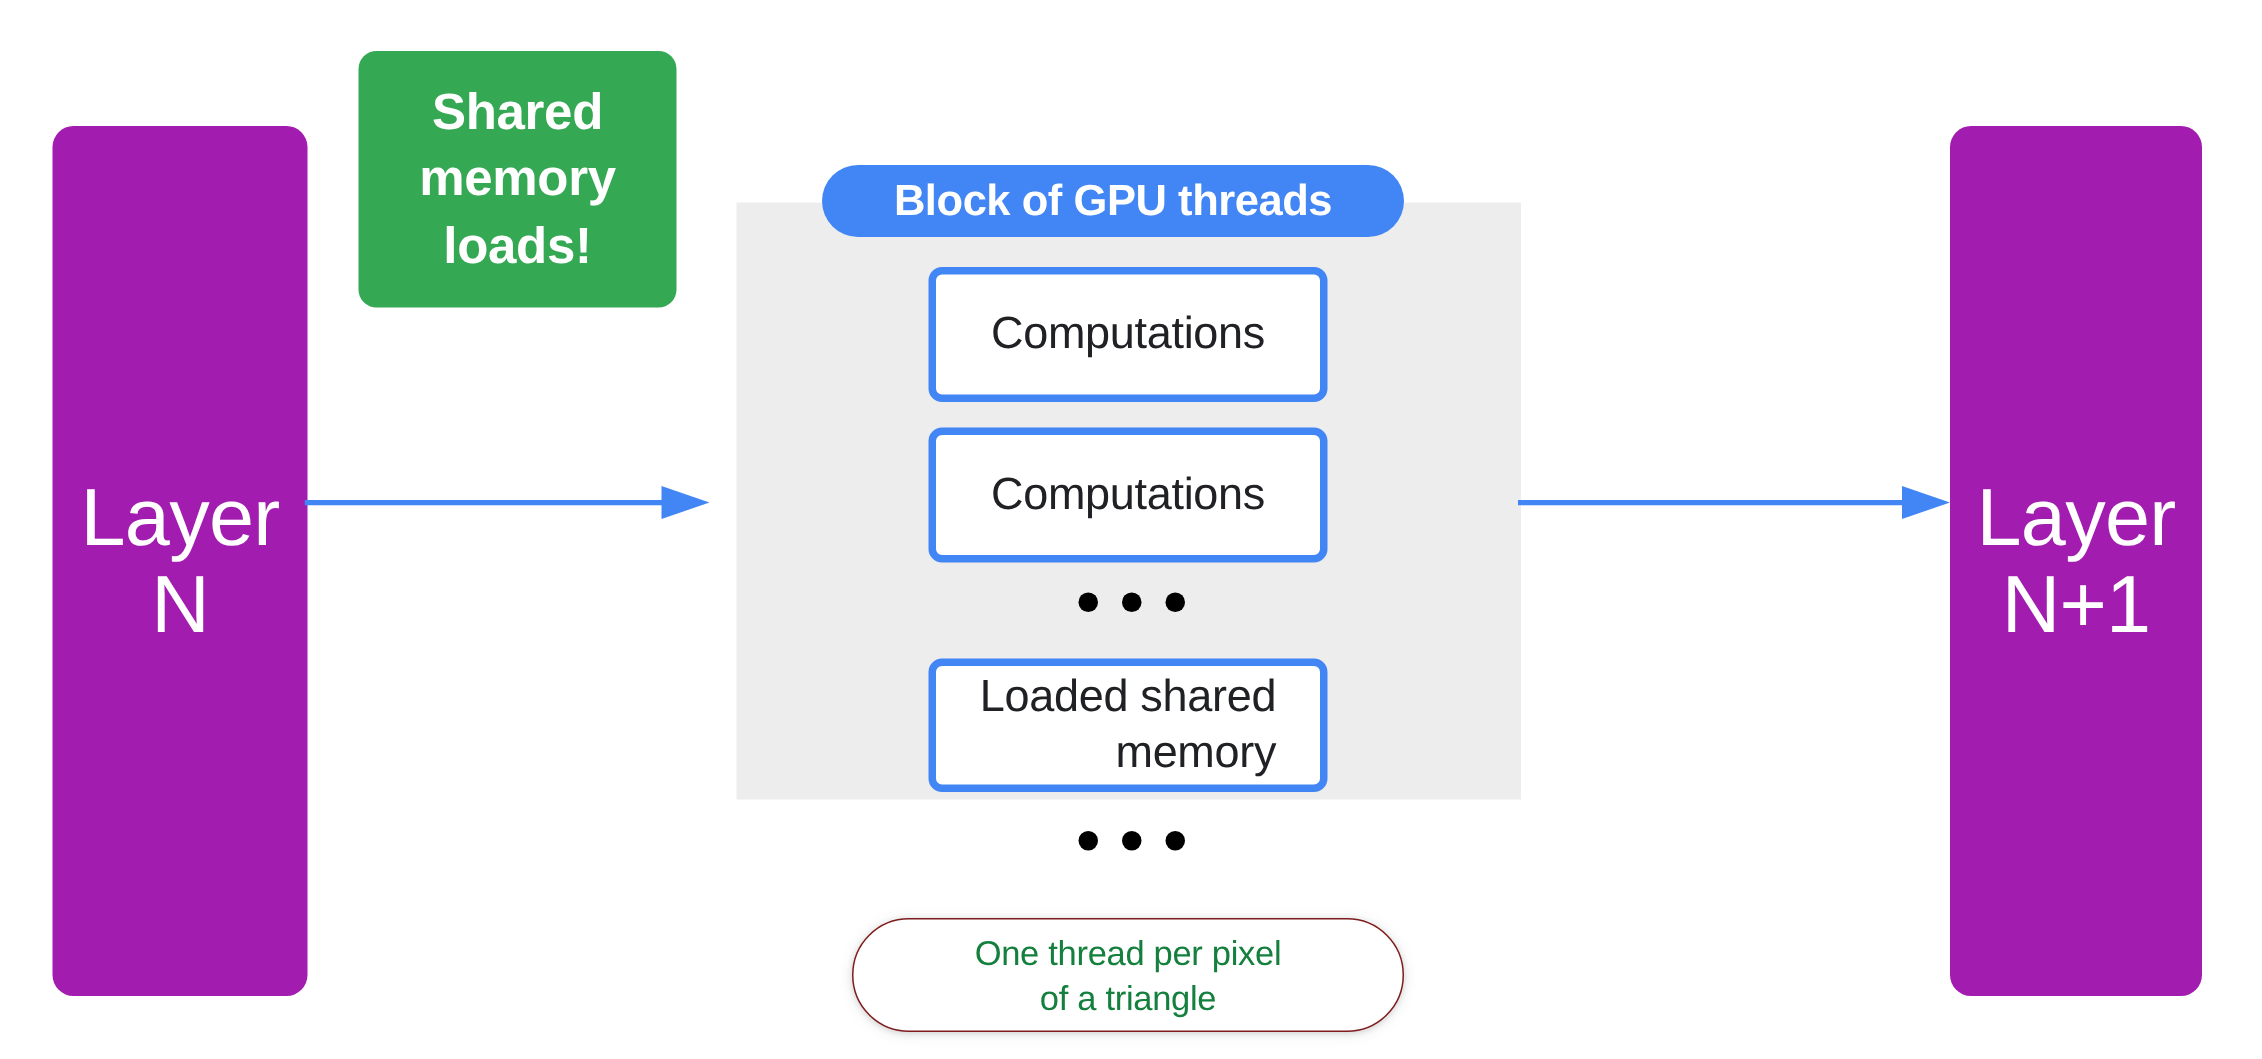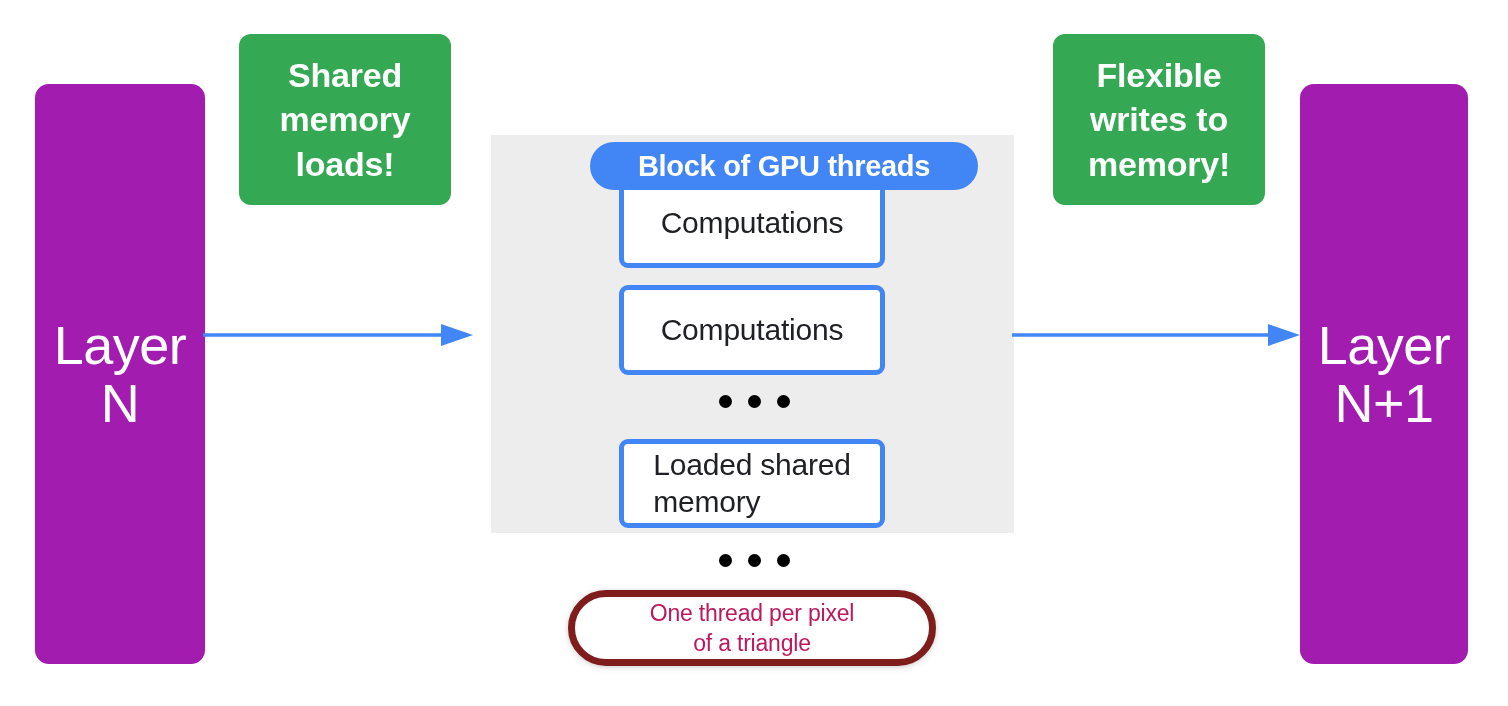--- a/index.html
+++ b/index.html
@@ -74,44 +74,43 @@
     border-radius: 999px;
     white-space: nowrap;
     padding: 0 26px;
     box-sizing: border-box;
   }
   #pill-shared-computations {
     left: 540px; top: 38px; width: 425px; height: 48px;
     background: #34A853;
   }
   #pill-block-of-gpu-threads {
-    left: 590px; top: 110px; width: 388px; height: 48px;
+    left: 548px; top: 110px; width: 388px; height: 48px;
     background: #4285F4;
     z-index: 3;
-    margin-top: 32px;
   }
 
   
   #gpu-block-region {
     position: absolute;
     left: 491px; top: 135px;
     width: 523px; height: 398px;
     background: #EDEDED;
   }
 
   
   .thread-box {
     position: absolute;
     background: #ffffff;
     border: 5px solid #4285F4;
     border-radius: 9px;
     display: flex;
     align-items: center;
     justify-content: center;
-    text-align: left;
+    text-align: right;
     color: #202124;
     font-size: 30px;
     font-weight: 400;
     line-height: 1.22;
     letter-spacing: -0.2px;
     white-space: pre-line;
     box-sizing: border-box;
   }
   #thread-box-1 { left: 619px; top: 178px; width: 266px; height: 90px; }
   #thread-box-2 { left: 619px; top: 285px; width: 266px; height: 90px; }
@@ -129,31 +128,31 @@
     width: 13px; height: 13px;
     border-radius: 50%;
     background: #000000;
   }
   #ellipsis-inside  { left: 719px; top: 395px; }
   #ellipsis-outside { left: 719px; top: 554px; }
 
   
   #thread-note-pill {
     position: absolute;
-    left: 568px; top: 590px;
+    left: 568px; top: 612px;
     width: 368px; height: 76px;
     background: #ffffff;
-    border: 7px solid #7f1d1d;
+    border: 1px solid #7f1d1d;
     border-radius: 999px;
     box-shadow: 0 1px 4px rgba(60,64,67,0.18), 0 1px 10px rgba(60,64,67,0.10);
     display: flex;
     align-items: center;
     justify-content: center;
     text-align: center;
-    color: #be185d;
+    color: #15803d;
     font-size: 23px;
     font-weight: 400;
     line-height: 1.32;
     letter-spacing: -0.2px;
     white-space: pre-line;
     box-sizing: border-box;
   }
 
   
   .flow-arrow {
@@ -203,23 +202,20 @@
 
   <div class="ellipsis-dots" id="ellipsis-outside">
     <span></span>
     <span></span>
     <span></span>
   </div>
 
   <div id="thread-note-pill">One thread per pixel
 of a triangle</div>
 
-  <div class="callout-green" id="callout-flexible-writes">Flexible
-writes to
-memory!</div>
 
   <div class="flow-arrow" id="arrow-right">
     <svg viewBox="0 0 288 26" preserveAspectRatio="none">
       <line x1="0" y1="13" x2="266" y2="13" stroke="#4285F4" stroke-width="3.5"></line>
       <polygon points="256,2 288,13 256,24" fill="#4285F4"></polygon>
     </svg>
   </div>
 
   <div class="layer-box" id="layer-n1-box">Layer
 N+1</div>

